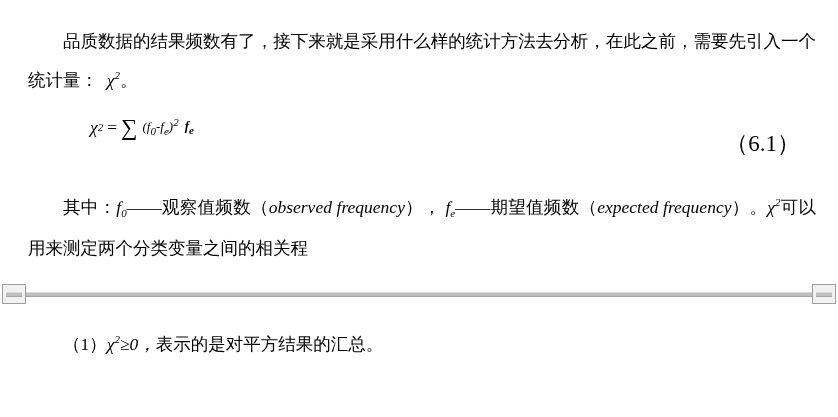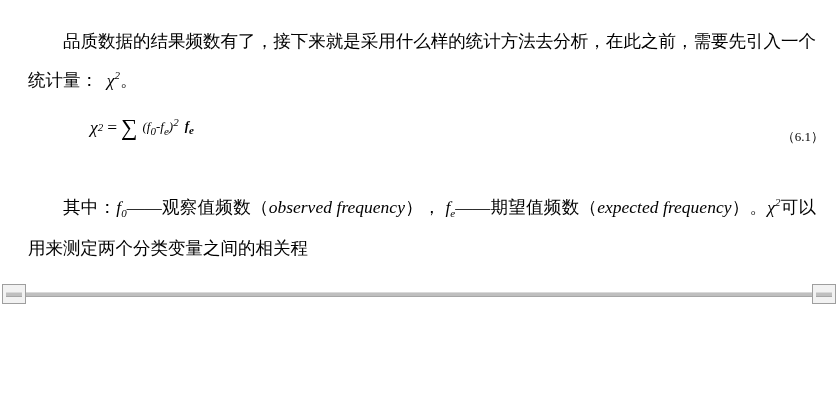--- a/index.html
+++ b/index.html
@@ -95,23 +95,23 @@
     background: #000;
   }
   .frac .den {
     padding: 1px 3px 0 3px;
     font-style: italic;
     white-space: nowrap;
     font-weight: bold;
   }
   .eqnum {
     position: absolute;
-    right: 14px;
+    right: 38px;
     top: 14px;
-    font-size: 13px;
+    font-size: 23px;
   }
 
   .italic {
     font-style: italic;
   }
 
   
   .pagebreak {
     position: relative;
     height: 22px;
@@ -179,14 +179,18 @@
   <div class="pagebreak">
     <div class="handle left">
         <div class="bar"></div>
       </div>
     <div class="line"></div>
     <div class="handle right">
         <div class="bar"></div>
       </div>
   </div>
 
+  <div class="block">
+    <p class="para indent"><span>（1）</span><span class="chi">χ</span><span class="sup">2</span><span class="italic">≥0，</span><span>表示的是对平方结果的汇总。</span></p>
+
+  </div>
 
 </div>
 
 </body></html>

